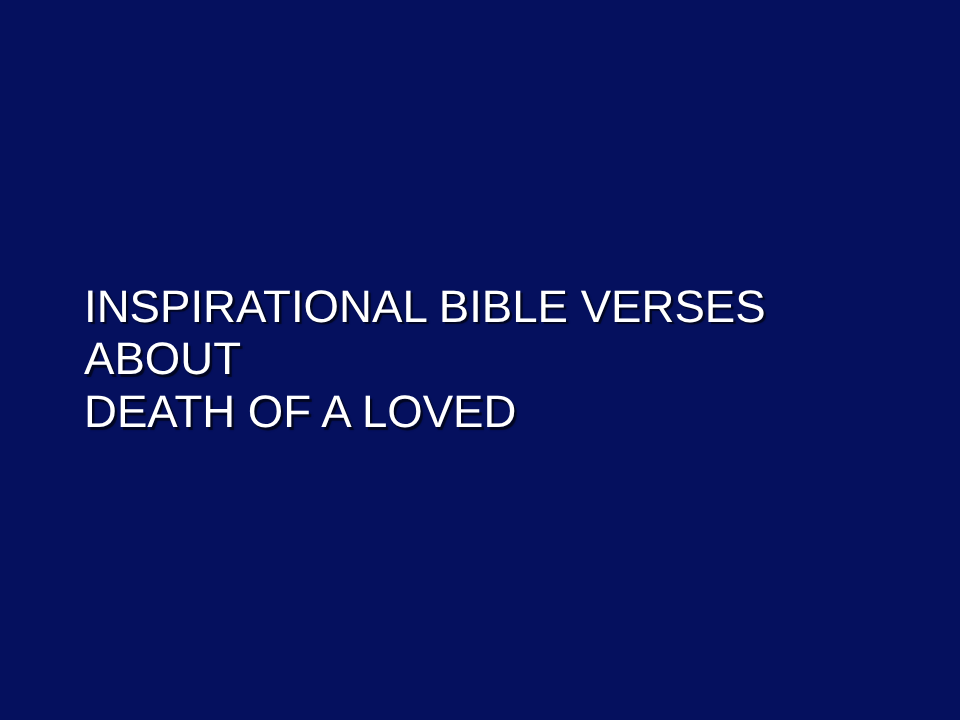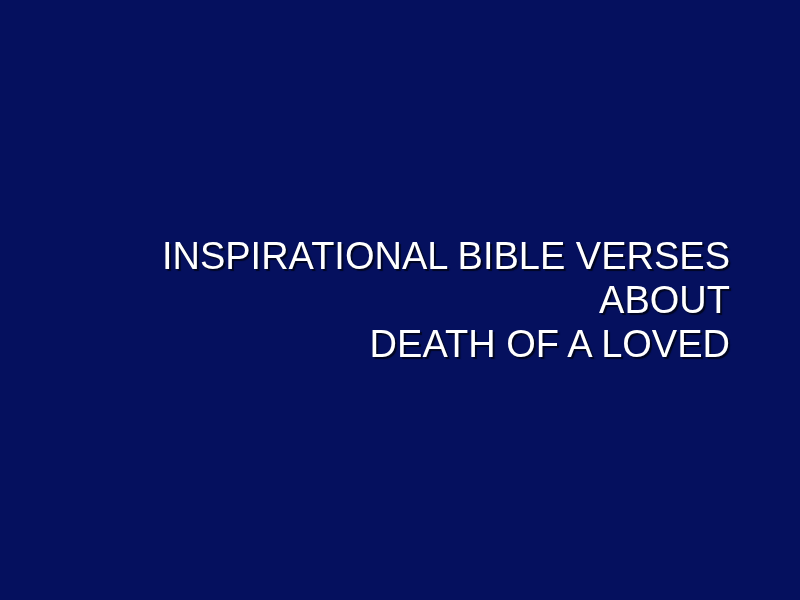--- a/index.html
+++ b/index.html
@@ -20,21 +20,21 @@
     height: 600px;
     background-color: #05105e;
     display: flex;
     align-items: center;
     justify-content: center;
     box-sizing: border-box;
   }
 
   #title-block {
     width: 660px;
-    text-align: right;
+    text-align: left;
   }
 
   #headline {
     margin: 0;
     padding: 0;
     color: #ffffff;
     font-family: "Liberation Sans", sans-serif;
     font-size: 38px;
     font-weight: 400;
     line-height: 44px;

